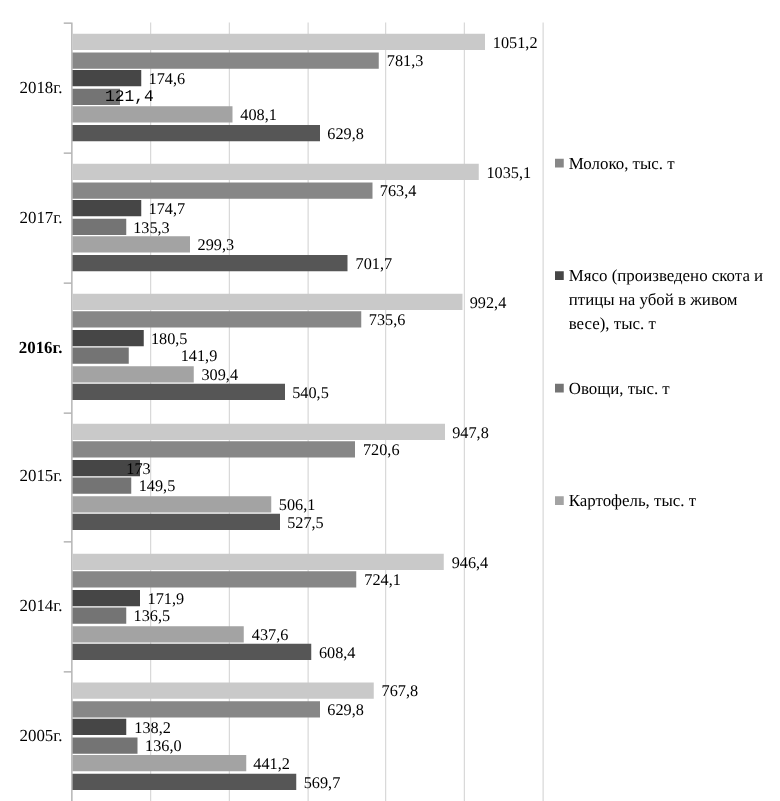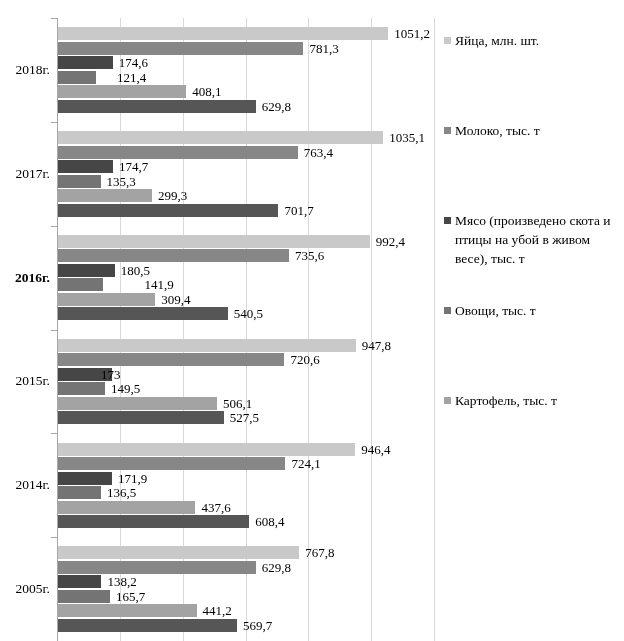--- a/index.html
+++ b/index.html
@@ -50,21 +50,21 @@
       <div class="axis-tick" style="left: 51px; top: 433.333px;"></div>
       <div class="axis-tick" style="left: 51px; top: 537.167px;"></div>
       <div class="category-label" style="top: 18px; height: 103.833px;">2018г.</div>
       <div class="bar" style="left: 58px; top: 27.1667px; width: 330.252px; background: rgb(201, 201, 201);"></div>
       <div class="bar-value-label" style="left: 394.252px; top: 26.1667px;">1051,2</div>
       <div class="bar" style="left: 58px; top: 41.6667px; width: 245.458px; background: rgb(135, 135, 135);"></div>
       <div class="bar-value-label" style="left: 309.458px; top: 40.6667px;">781,3</div>
       <div class="bar" style="left: 58px; top: 56.1667px; width: 54.8535px; background: rgb(70, 70, 70);"></div>
       <div class="bar-value-label" style="left: 118.853px; top: 55.1667px;">174,6</div>
       <div class="bar" style="left: 58px; top: 70.6667px; width: 38.1398px; background: rgb(116, 116, 116);"></div>
-      <div class="bar-value-label" style="left: 117px; top: 69.6667px;">121,4</div>
+      <div class="bar-value-label" style="left: 84px; top: 69.6667px; font-family: Liberation Mono, monospace;">121,4</div>
       <div class="bar" style="left: 58px; top: 85.1667px; width: 128.211px; background: rgb(163, 163, 163);"></div>
       <div class="bar-value-label" style="left: 192.211px; top: 84.1667px;">408,1</div>
       <div class="bar" style="left: 58px; top: 99.6667px; width: 197.862px; background: rgb(86, 86, 86);"></div>
       <div class="bar-value-label" style="left: 261.862px; top: 98.6667px;">629,8</div>
       <div class="category-label" style="top: 121.833px; height: 103.833px;">2017г.</div>
       <div class="bar" style="left: 58px; top: 131px; width: 325.194px; background: rgb(201, 201, 201);"></div>
       <div class="bar-value-label" style="left: 389.194px; top: 130px;">1035,1</div>
       <div class="bar" style="left: 58px; top: 145.5px; width: 239.835px; background: rgb(135, 135, 135);"></div>
       <div class="bar-value-label" style="left: 303.835px; top: 144.5px;">763,4</div>
       <div class="bar" style="left: 58px; top: 160px; width: 54.8849px; background: rgb(70, 70, 70);"></div>
@@ -115,31 +115,27 @@
       <div class="bar" style="left: 58px; top: 515px; width: 191.139px; background: rgb(86, 86, 86);"></div>
       <div class="bar-value-label" style="left: 255.139px; top: 514px;">608,4</div>
       <div class="category-label" style="top: 537.167px; height: 103.833px;">2005г.</div>
       <div class="bar" style="left: 58px; top: 546.333px; width: 241.217px; background: rgb(201, 201, 201);"></div>
       <div class="bar-value-label" style="left: 305.217px; top: 545.333px;">767,8</div>
       <div class="bar" style="left: 58px; top: 560.833px; width: 197.862px; background: rgb(135, 135, 135);"></div>
       <div class="bar-value-label" style="left: 261.862px; top: 559.833px;">629,8</div>
       <div class="bar" style="left: 58px; top: 575.333px; width: 43.4178px; background: rgb(70, 70, 70);"></div>
       <div class="bar-value-label" style="left: 107.418px; top: 574.333px;">138,2</div>
       <div class="bar" style="left: 58px; top: 589.833px; width: 52.0574px; background: rgb(116, 116, 116);"></div>
-      <div class="bar-value-label" style="left: 116.057px; top: 588.833px;">165,7</div>
+      <div class="bar-value-label" style="left: 116.057px; top: 588.833px;">136,0</div>
       <div class="bar" style="left: 58px; top: 604.333px; width: 138.61px; background: rgb(163, 163, 163);"></div>
       <div class="bar-value-label" style="left: 202.61px; top: 603.333px;">441,2</div>
       <div class="bar" style="left: 58px; top: 618.833px; width: 178.981px; background: rgb(86, 86, 86);"></div>
       <div class="bar-value-label" style="left: 242.981px; top: 617.833px;">569,7</div>
     </div>
   <div class="legend" id="legend">
-      <div class="legend-item" style="top: 31px;">
-        <div class="legend-marker" style="background: rgb(201, 201, 201);"></div>
-        <div class="legend-label">Яйца, млн. шт.</div>
-      </div>
       <div class="legend-item" style="top: 121px;">
         <div class="legend-marker" style="background: rgb(135, 135, 135);"></div>
         <div class="legend-label">Молоко, тыс. т</div>
       </div>
       <div class="legend-item" style="top: 211px;">
         <div class="legend-marker" style="background: rgb(70, 70, 70);"></div>
         <div class="legend-label">Мясо (произведено скота и птицы на убой в живом весе), тыс. т</div>
       </div>
       <div class="legend-item" style="top: 301px;">
         <div class="legend-marker" style="background: rgb(116, 116, 116);"></div>

